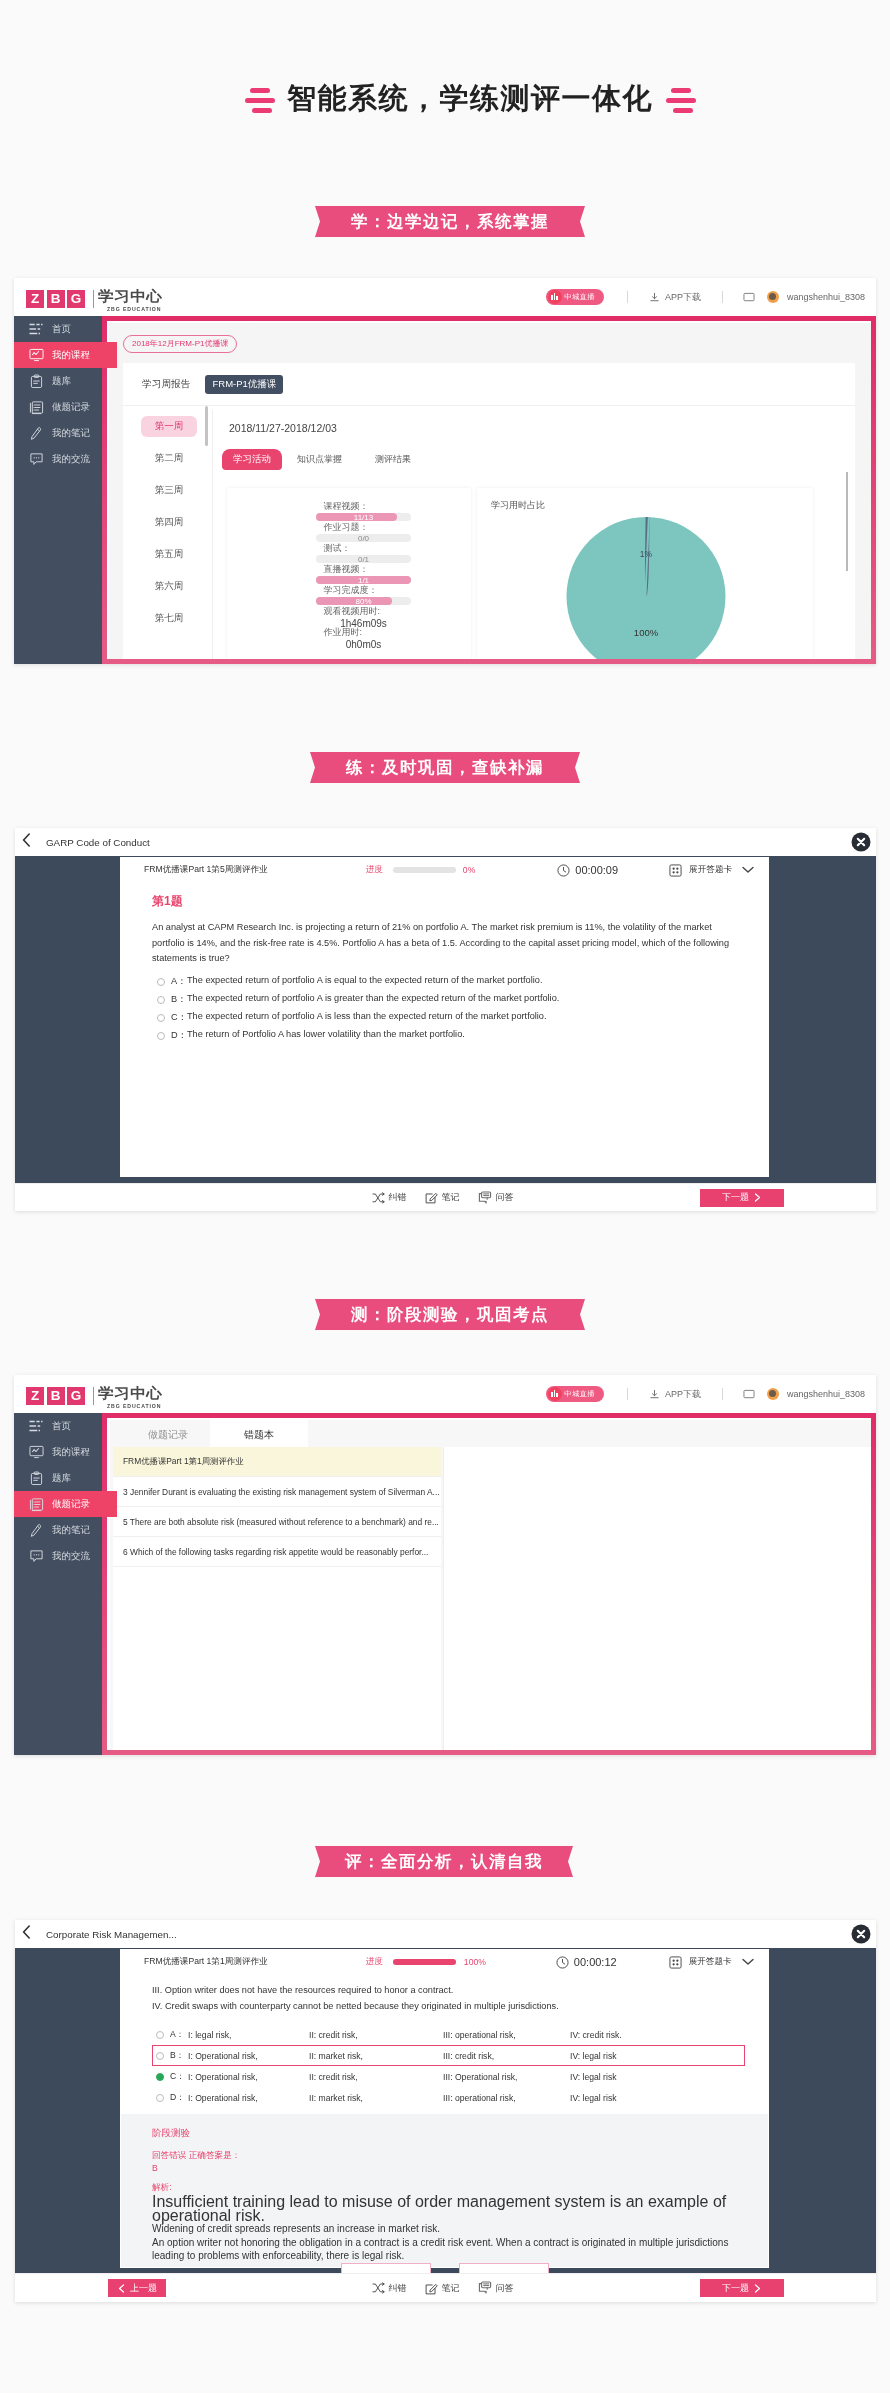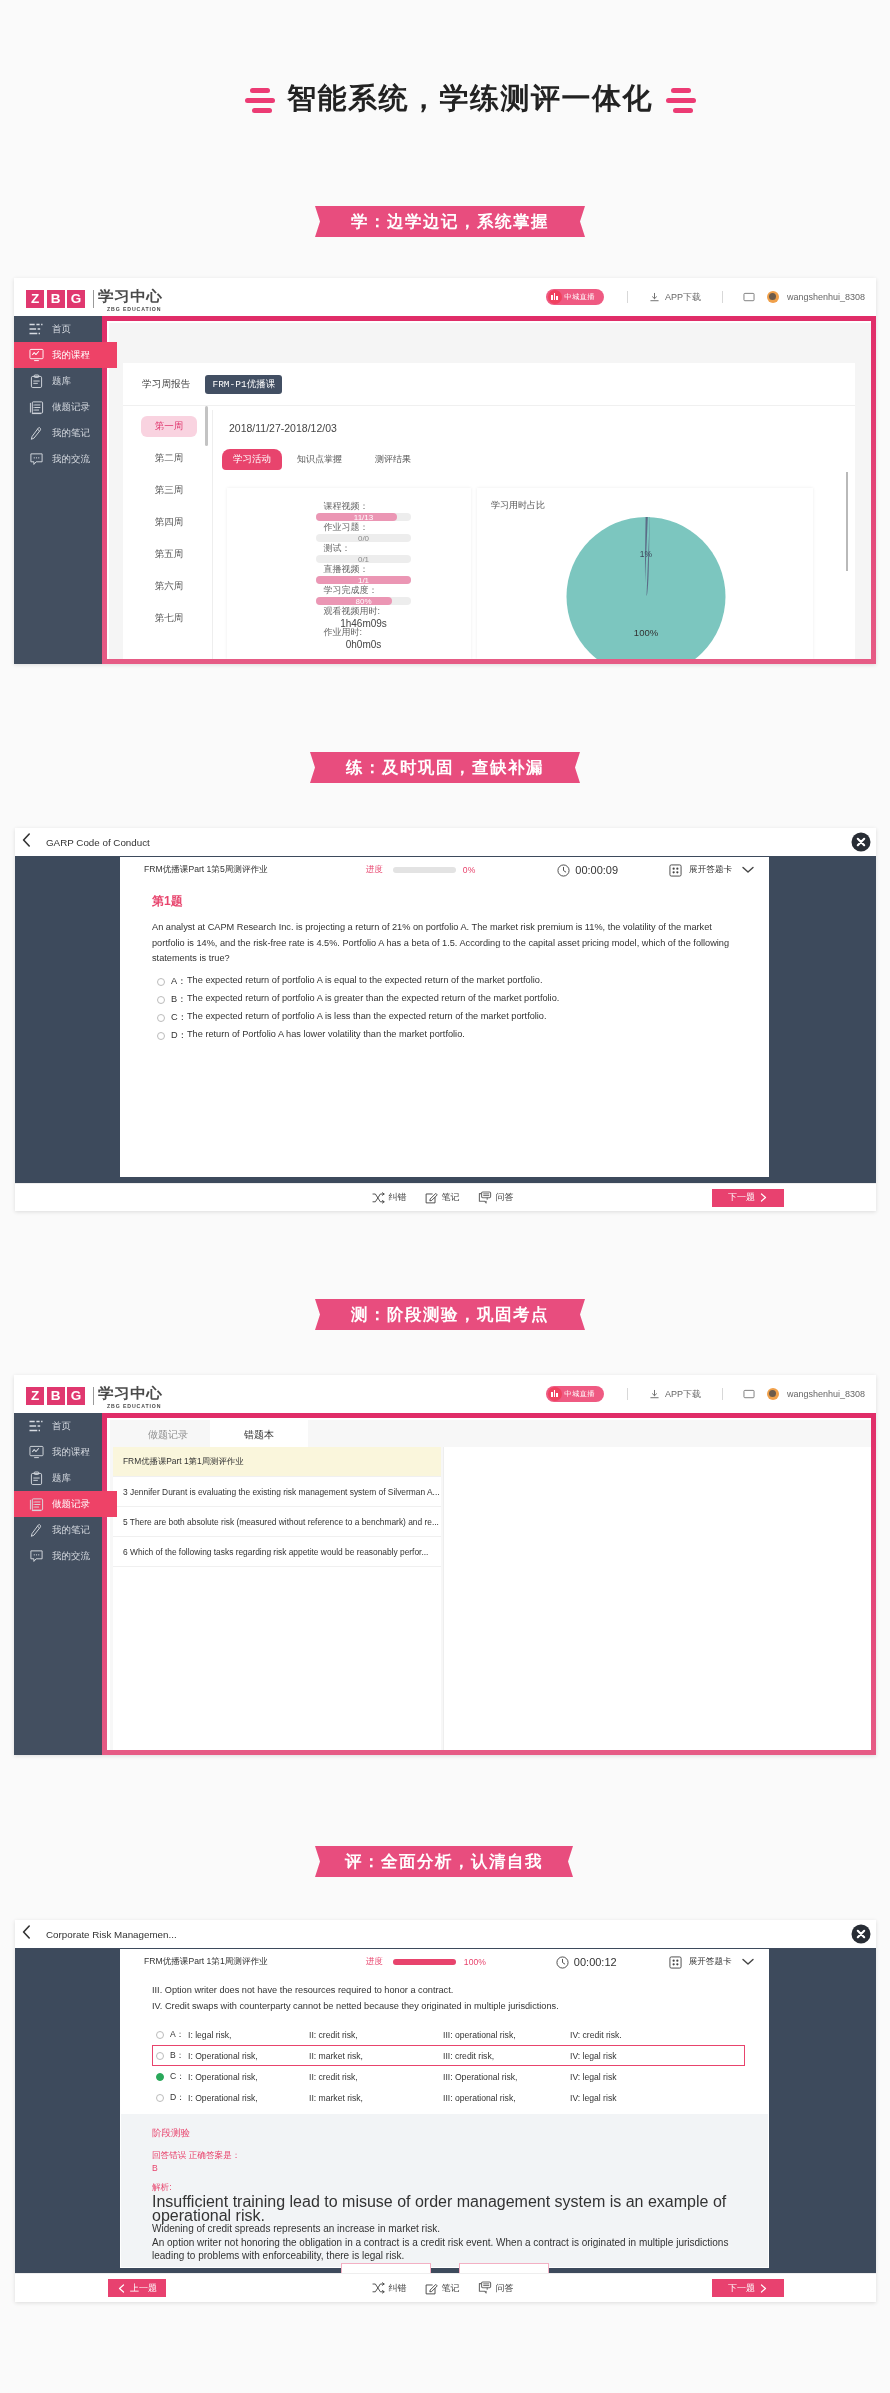--- a/index.html
+++ b/index.html
@@ -51,21 +51,21 @@
 
   
   .pframe{position:absolute;border:5px solid;border-image:linear-gradient(180deg,#e02d68,#e65b85) 1;box-sizing:border-box;}
 
   .content{position:absolute;background:#f5f5f5;overflow:hidden;}
 
   .tagpill{display:inline-block;border:1px solid #e96f96;border-radius:10px;color:#e0386f;font-size:8px;padding:2.5px 8px;}
 
   .card{background:#fff;}
   .cardttl{font-size:9.6px;color:#444;letter-spacing:.1px;}
-  .blackbtn{display:inline-block;background:#424f63;color:#fff;font-size:9.5px;padding:3px 7px;border-radius:3px;font-family:Liberation Mono, monospace;}
+  .blackbtn{display:inline-block;background:#424f63;color:#fff;font-size:9.5px;padding:3px 7px;border-radius:3px;}
 
   .week{height:32px;display:flex;align-items:center;justify-content:center;font-size:9.5px;color:#555;}
 
   .tab-pill{display:inline-block;background:#e8446d;color:#fff;font-size:9.5px;padding:4px 11px;border-radius:8px 8px 4px 4px;position:relative;}
   .tab-plain{display:inline-block;color:#555;font-size:9px;padding:4px 0;}
 
   .statrow{display:flex;align-items:center;height:21px;flex-direction:column;}
   .statlbl{width:80px;text-align:left;font-size:9px;color:#666;}
   .bar{width:95px;height:13px;border-radius:6.5px;background:#ededed;position:relative;}
   .bar .fill{position:absolute;left:0;top:0;bottom:0;border-radius:6px;background:#eb96b4;}
@@ -74,21 +74,21 @@
   .statval{font-size:10px;color:#444;}
 
   
   .exam-top{position:absolute;left:0;right:0;top:0;height:28px;background:#fff;border-bottom:4px solid #737373;display:flex;align-items:center;}
   .exam-body{position:absolute;left:0;right:0;background:#3d4a5c;}
   .exam-white{position:absolute;background:#fff;}
   .exam-bottom{position:absolute;left:0;right:0;background:#fff;display:flex;align-items:center;justify-content:center;}
   .qbar{position:absolute;left:0;right:0;top:0;height:26px;background:#fff;display:flex;align-items:center;white-space:nowrap;}
   .tool{display:flex;align-items:center;font-size:9px;color:#444;margin:0 9px;}
   .tool svg{margin-right:4px;}
-  .nextbtn{position:absolute;right:92px;top:50%;transform:translateY(-50%);background:#e8416f;color:#fff;font-size:9px;padding:0 16px;height:18px;display:flex;align-items:center;}
+  .nextbtn{position:absolute;right:92px;top:50%;transform:translateY(-50%);background:#e8416f;color:#fff;font-size:9px;padding:0 22px;height:18px;display:flex;align-items:center;}
   .prevbtn{position:absolute;left:93px;top:50%;transform:translateY(-50%);background:#e8416f;color:#fff;font-size:9px;padding:0 9px;height:18px;display:flex;align-items:center;}
 
   .qtitle{color:#e8446d;font-size:12px;font-weight:bold;}
   .qtext{font-size:9.2px;color:#333;line-height:15.5px;}
   .opt{display:flex;align-items:flex-start;font-size:9.2px;color:#333;margin-top:5px;}
   .radio{width:6px;height:6px;border:1px solid #bbb;border-radius:50%;margin-right:6px;margin-top:3px;flex:none;}
   .radio.green{background:#2aa85a;border-color:#2aa85a;}
 
   
   .ltab{display:inline-block;font-size:10px;color:#8f8f8f;padding:8px 22px;}
@@ -206,20 +206,23 @@
             <circle cx="8" cy="6.2" r=".7" fill="#d7dbe1"></circle>
             <circle cx="10.4" cy="6.2" r=".7" fill="#d7dbe1"></circle>
           </svg>
         </span>
         <span>我的交流</span>
       </div>
     </div>
 
   <div class="pframe" style="left:88px;top:38px;right:0;bottom:0"></div>
   <div class="content" id="content1" style="left:95px;top:45px;right:5px;bottom:5px">
+    <div style="padding:9px 0 0 14px">
+      <span class="tagpill">2018年12月FRM-P1优播课</span>
+    </div>
     <div class="card" style="position:absolute;left:14px;top:40px;right:16px;bottom:0">
       <div style="height:42px;display:flex;align-items:center;padding-left:19px;border-bottom:1px solid #f0f0f0">
         <span class="cardttl">学习周报告</span>
         <span class="blackbtn" style="margin-left:15px">FRM-P1优播课</span>
       </div>
       <div style="position:absolute;left:3px;top:47px;bottom:0;width:86px;border-right:1px solid #eee" id="weeks">
           <div class="week">
             <span style="background:#f9d3e0;color:#e0386f;padding:4px 14px;border-radius:6px">第一周</span>
           </div>
           <div class="week">

